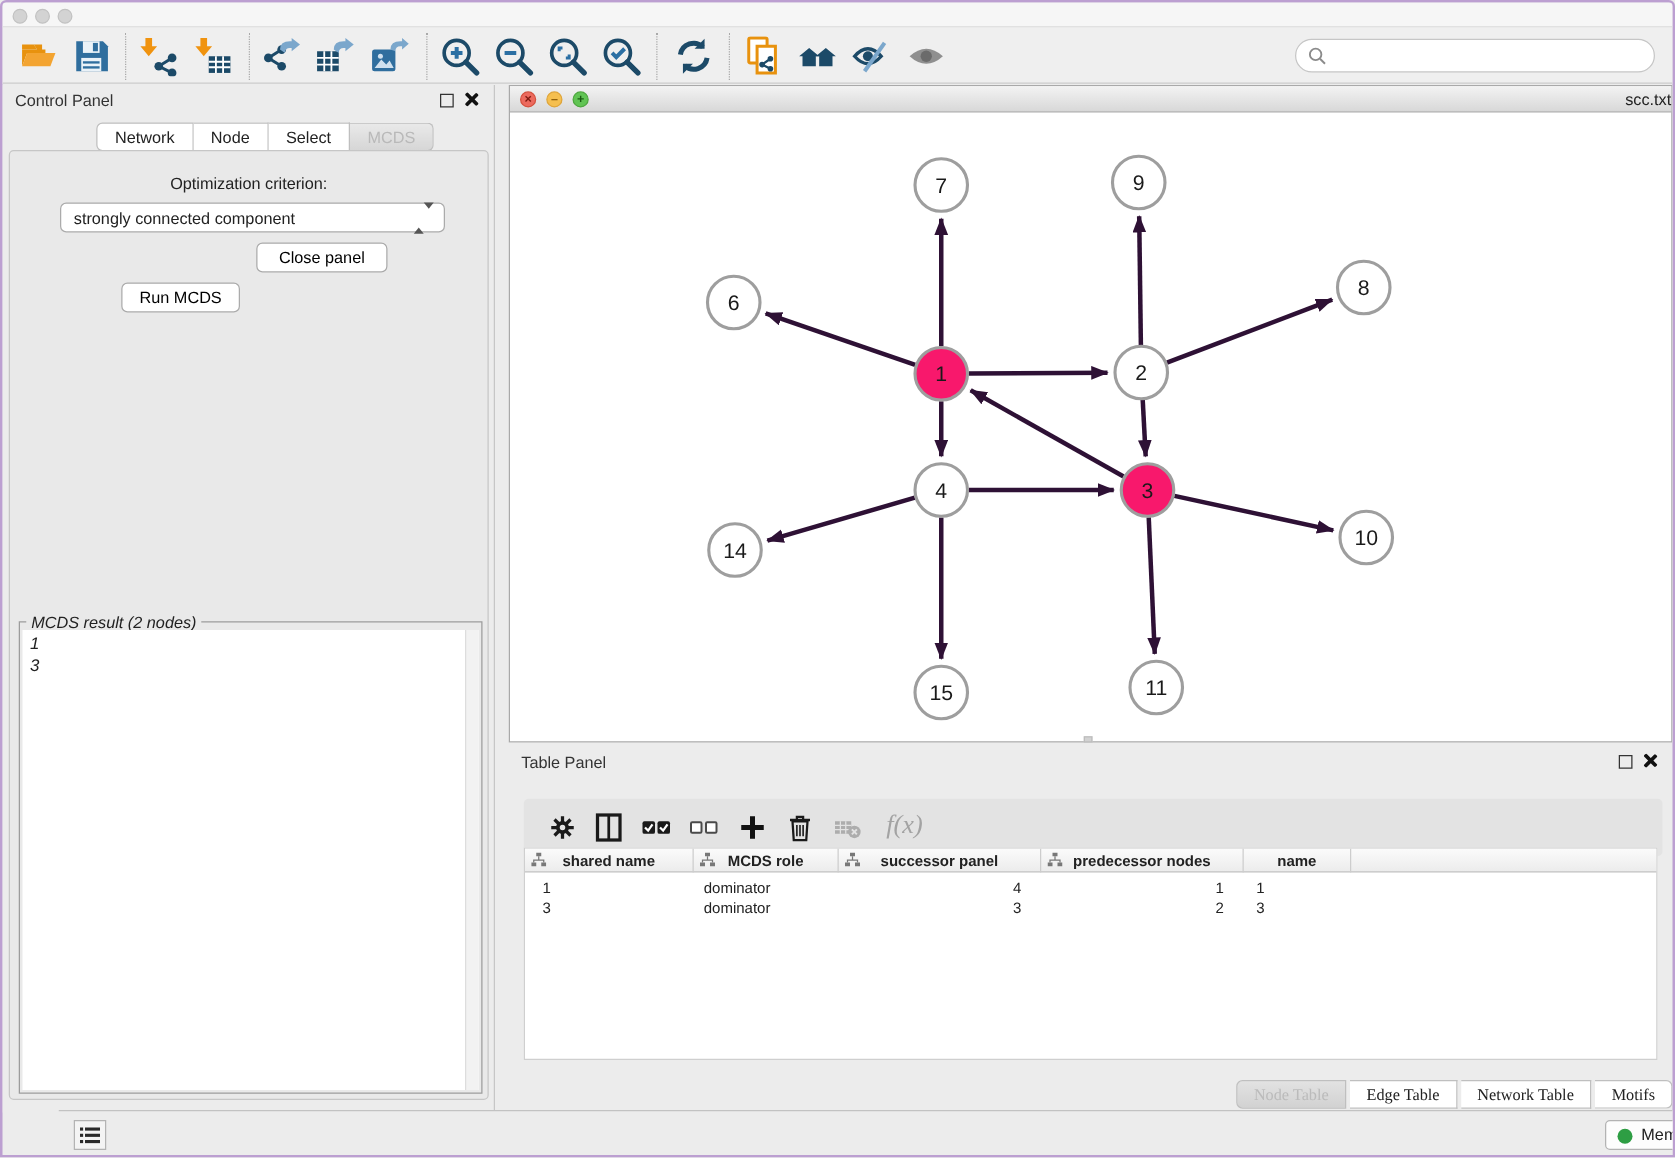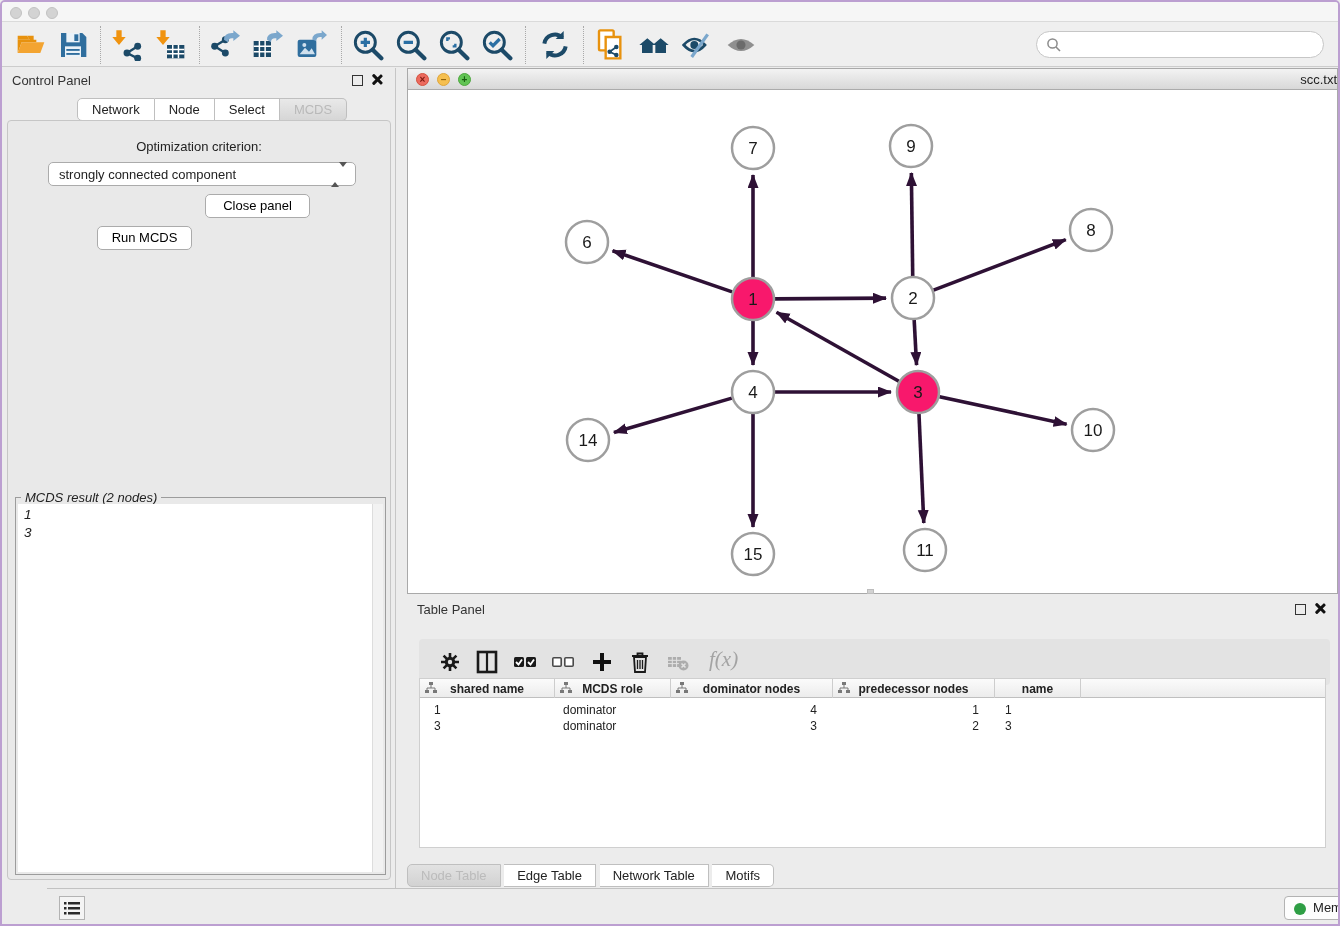--- a/index.html
+++ b/index.html
@@ -94,21 +94,21 @@
   #tbl { position:absolute; left:12px; top:81px; width:907px; height:170px; background:#FFF;
     border:1px solid #CFCFCF; font-size:12px; }
   #tbl-head { position:absolute; left:0; top:0; width:100%; height:19px;
     background:linear-gradient(#FBFBFB,#ECECEC); border-bottom:1px solid #BFBFBF; }
   .th { position:absolute; top:0; height:19px; border-right:1px solid #CDCDCD;font-weight:bold; }
   .th .lbl { position:absolute; width:100%; text-align:center; top:3px; }
   .th .hic { position:absolute; left:5px; top:3px; }
   .tr { position:absolute; left:0; width:100%; height:16px; }
   .td { position:absolute; top:2px; }
   
-  #tp-tabs { position:absolute; left:0; right:0; top:267px; height:24px; text-align:left; }
+  #tp-tabs { position:absolute; left:0; right:0; top:267px; height:24px; text-align:right;font-family:Liberation Serif, serif; }
   .tp-tab { display:inline-block; height:23px; padding:0 13px; line-height:22px;
     background:#FFF; border:1px solid #BFBFBF; border-left:none; font-weight:500;
     cursor:pointer; vertical-align:top; }
   .tp-tab.first { border-left:1px solid #BFBFBF; border-radius:5px 0 0 5px; }
   .tp-tab.last { border-radius:0 5px 5px 0; }
   .tp-tab.disabled { background:linear-gradient(#E2E2E2,#D2D2D2); color:#BBBBBB; }
   
   #status-bar { position:absolute; left:0; bottom:0; width:100%; height:36px;
     background:#ECECEC; border-top:1px solid #C2C2C2;margin-left:45px; }
   #list-btn { position:absolute; left:12px; top:7px; width:26px; height:24px;
@@ -470,21 +470,21 @@
               </svg></span>
           <span class="lbl">MCDS role</span>
         </div>
         <div class="th" style="left:251px;width:162px">
           <span class="hic"><svg width="12" height="12" viewBox="0 0 12 12">
                 <rect x="4" y="0" width="4" height="3" fill="#787878"></rect>
                 <rect x="0" y="8" width="4" height="3" fill="#787878"></rect>
                 <rect x="8" y="8" width="4" height="3" fill="#787878"></rect>
                 <path d="M6 3v3M2 8V6h8v2" stroke="#787878" fill="none"></path>
               </svg></span>
-          <span class="lbl">dominator nodes</span>
+          <span class="lbl">successor panel</span>
         </div>
         <div class="th" style="left:413px;width:162px">
           <span class="hic"><svg width="12" height="12" viewBox="0 0 12 12">
                 <rect x="4" y="0" width="4" height="3" fill="#787878"></rect>
                 <rect x="0" y="8" width="4" height="3" fill="#787878"></rect>
                 <rect x="8" y="8" width="4" height="3" fill="#787878"></rect>
                 <path d="M6 3v3M2 8V6h8v2" stroke="#787878" fill="none"></path>
               </svg></span>
           <span class="lbl">predecessor nodes</span>
         </div>

